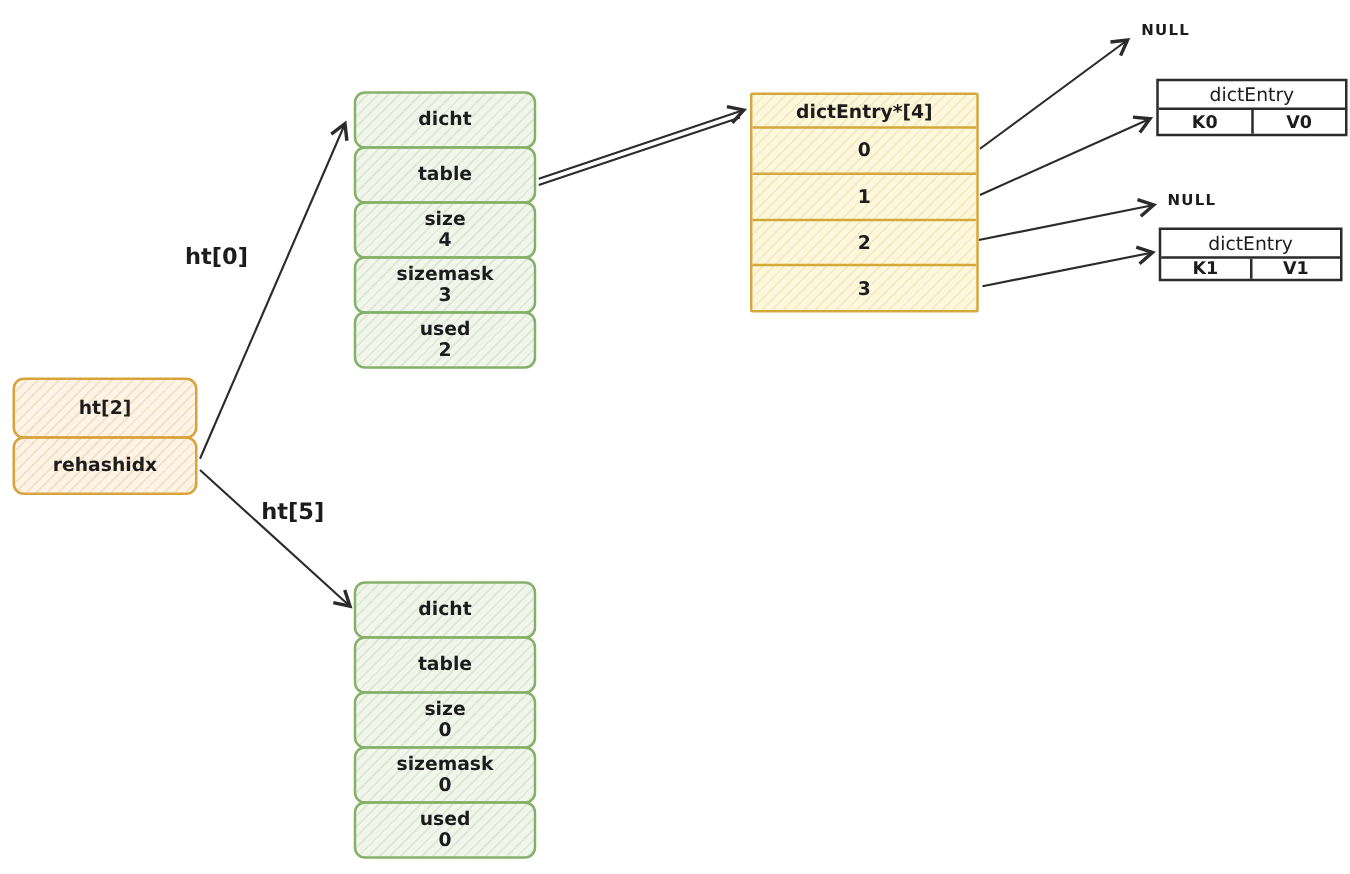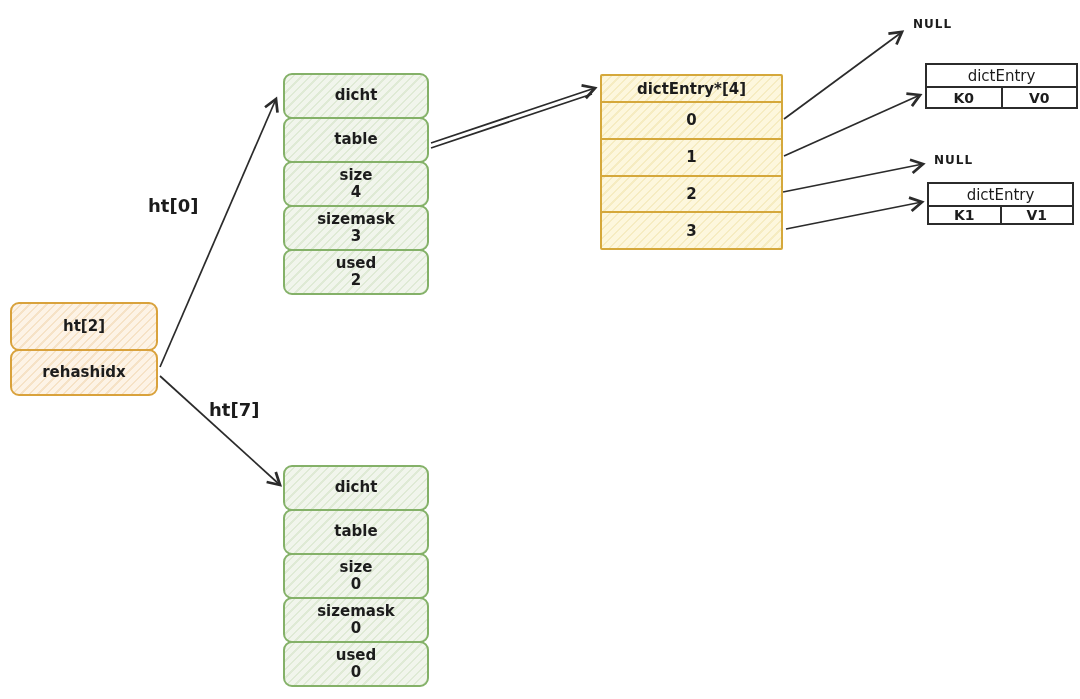--- a/index.html
+++ b/index.html
@@ -85,21 +85,21 @@
   <div class="struct orange" style="left:10px;top:302px;width:148px;">
     <div class="srow" style="height:49px;">
         <div class="lbl">ht[2]</div>
       </div>
     <div class="srow" style="height:47px;">
         <div class="lbl">rehashidx</div>
       </div>
   </div>
 
   <div class="flabel" style="left:148px;top:195px;">ht[0]</div>
-  <div class="flabel" style="left:209px;top:399px;">ht[7]</div>
+  <div class="flabel" style="left:209px;top:399px;">ht[5]</div>
 
   <div class="struct green" style="left:283px;top:73px;width:146px;">
     <div class="srow" style="height:46px;">
         <div class="lbl">dicht</div>
       </div>
     <div class="srow" style="height:46px;">
         <div class="lbl">table</div>
       </div>
     <div class="srow" style="height:46px;">
       <div class="lbl">size</div>

